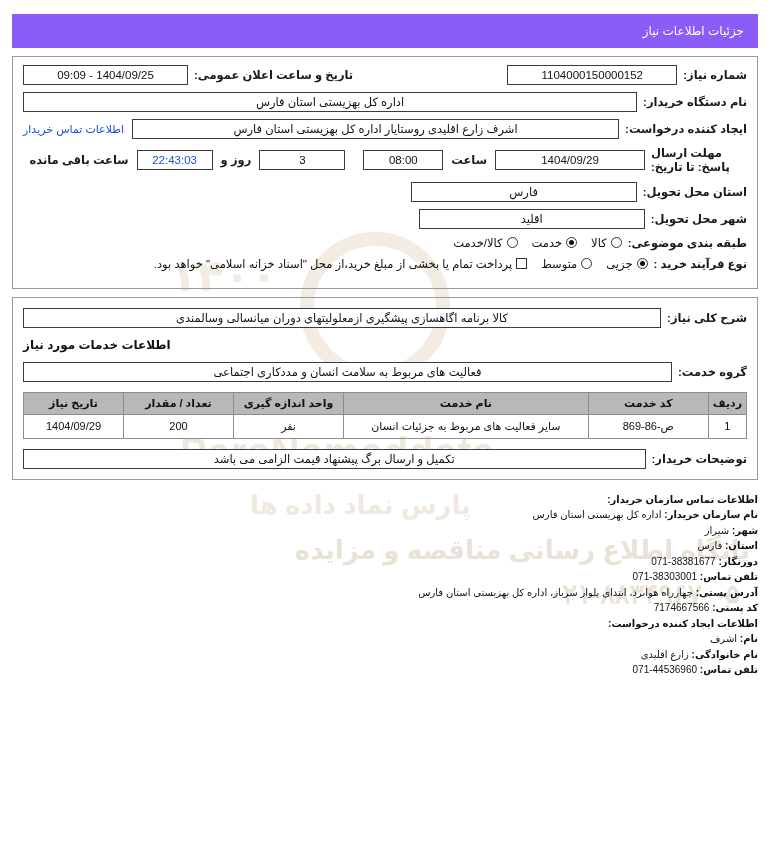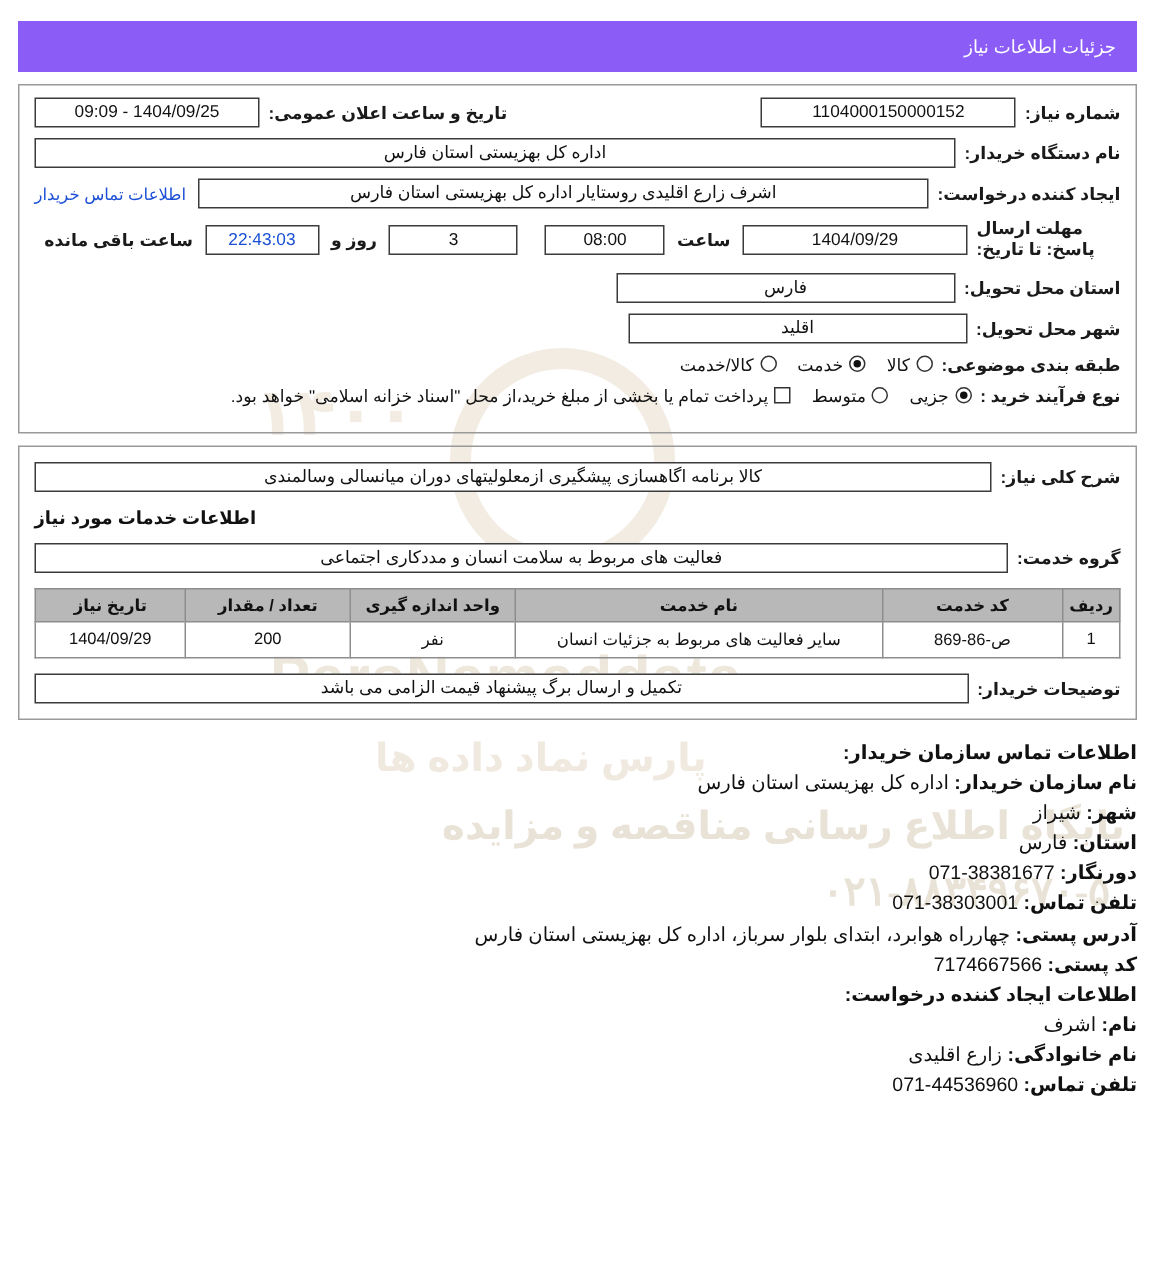--- a/index.html
+++ b/index.html
@@ -148,21 +148,21 @@
     text-align: center;
     background: transparent;
     color: #111;
   }
 
   .buyer-note { display: flex; align-items: center; margin-top: 10px; }
 
   
   .contact {
     margin: 12px 12px 0 12px;
-    font-size: 13px;
+    font-size: 10px;
     color: #111;
     line-height: 1.55;
   }
   .contact .hdr { font-weight: bold; }
   .contact .ln b { font-weight: bold; }
 </style>
 </head>
 <body>
 
 <div class="page">
@@ -180,21 +180,21 @@
 
     <div class="titlebar">جزئیات اطلاعات نیاز</div>
 
     <div class="panel">
 
       <div class="row">
         <span class="lbl">شماره نیاز:</span>
         <div class="fld" style="width:170px">1104000150000152</div>
         <span class="spacer"></span>
         <span class="lbl">تاریخ و ساعت اعلان عمومی:</span>
-        <div class="fld" style="width:150px">1404/09/25 - 09:09</div>
+        <div class="fld" style="width:165px">1404/09/25 - 09:09</div>
       </div>
 
       <div class="row">
         <span class="lbl">نام دستگاه خریدار:</span>
         <div class="fld" style="flex:1 1 auto">اداره کل بهزیستی استان فارس</div>
       </div>
 
       <div class="row">
         <span class="lbl">ایجاد کننده درخواست:</span>
         <div class="fld" style="flex:1 1 auto">اشرف زارع اقلیدی روستایار اداره کل بهزیستی استان فارس</div>

